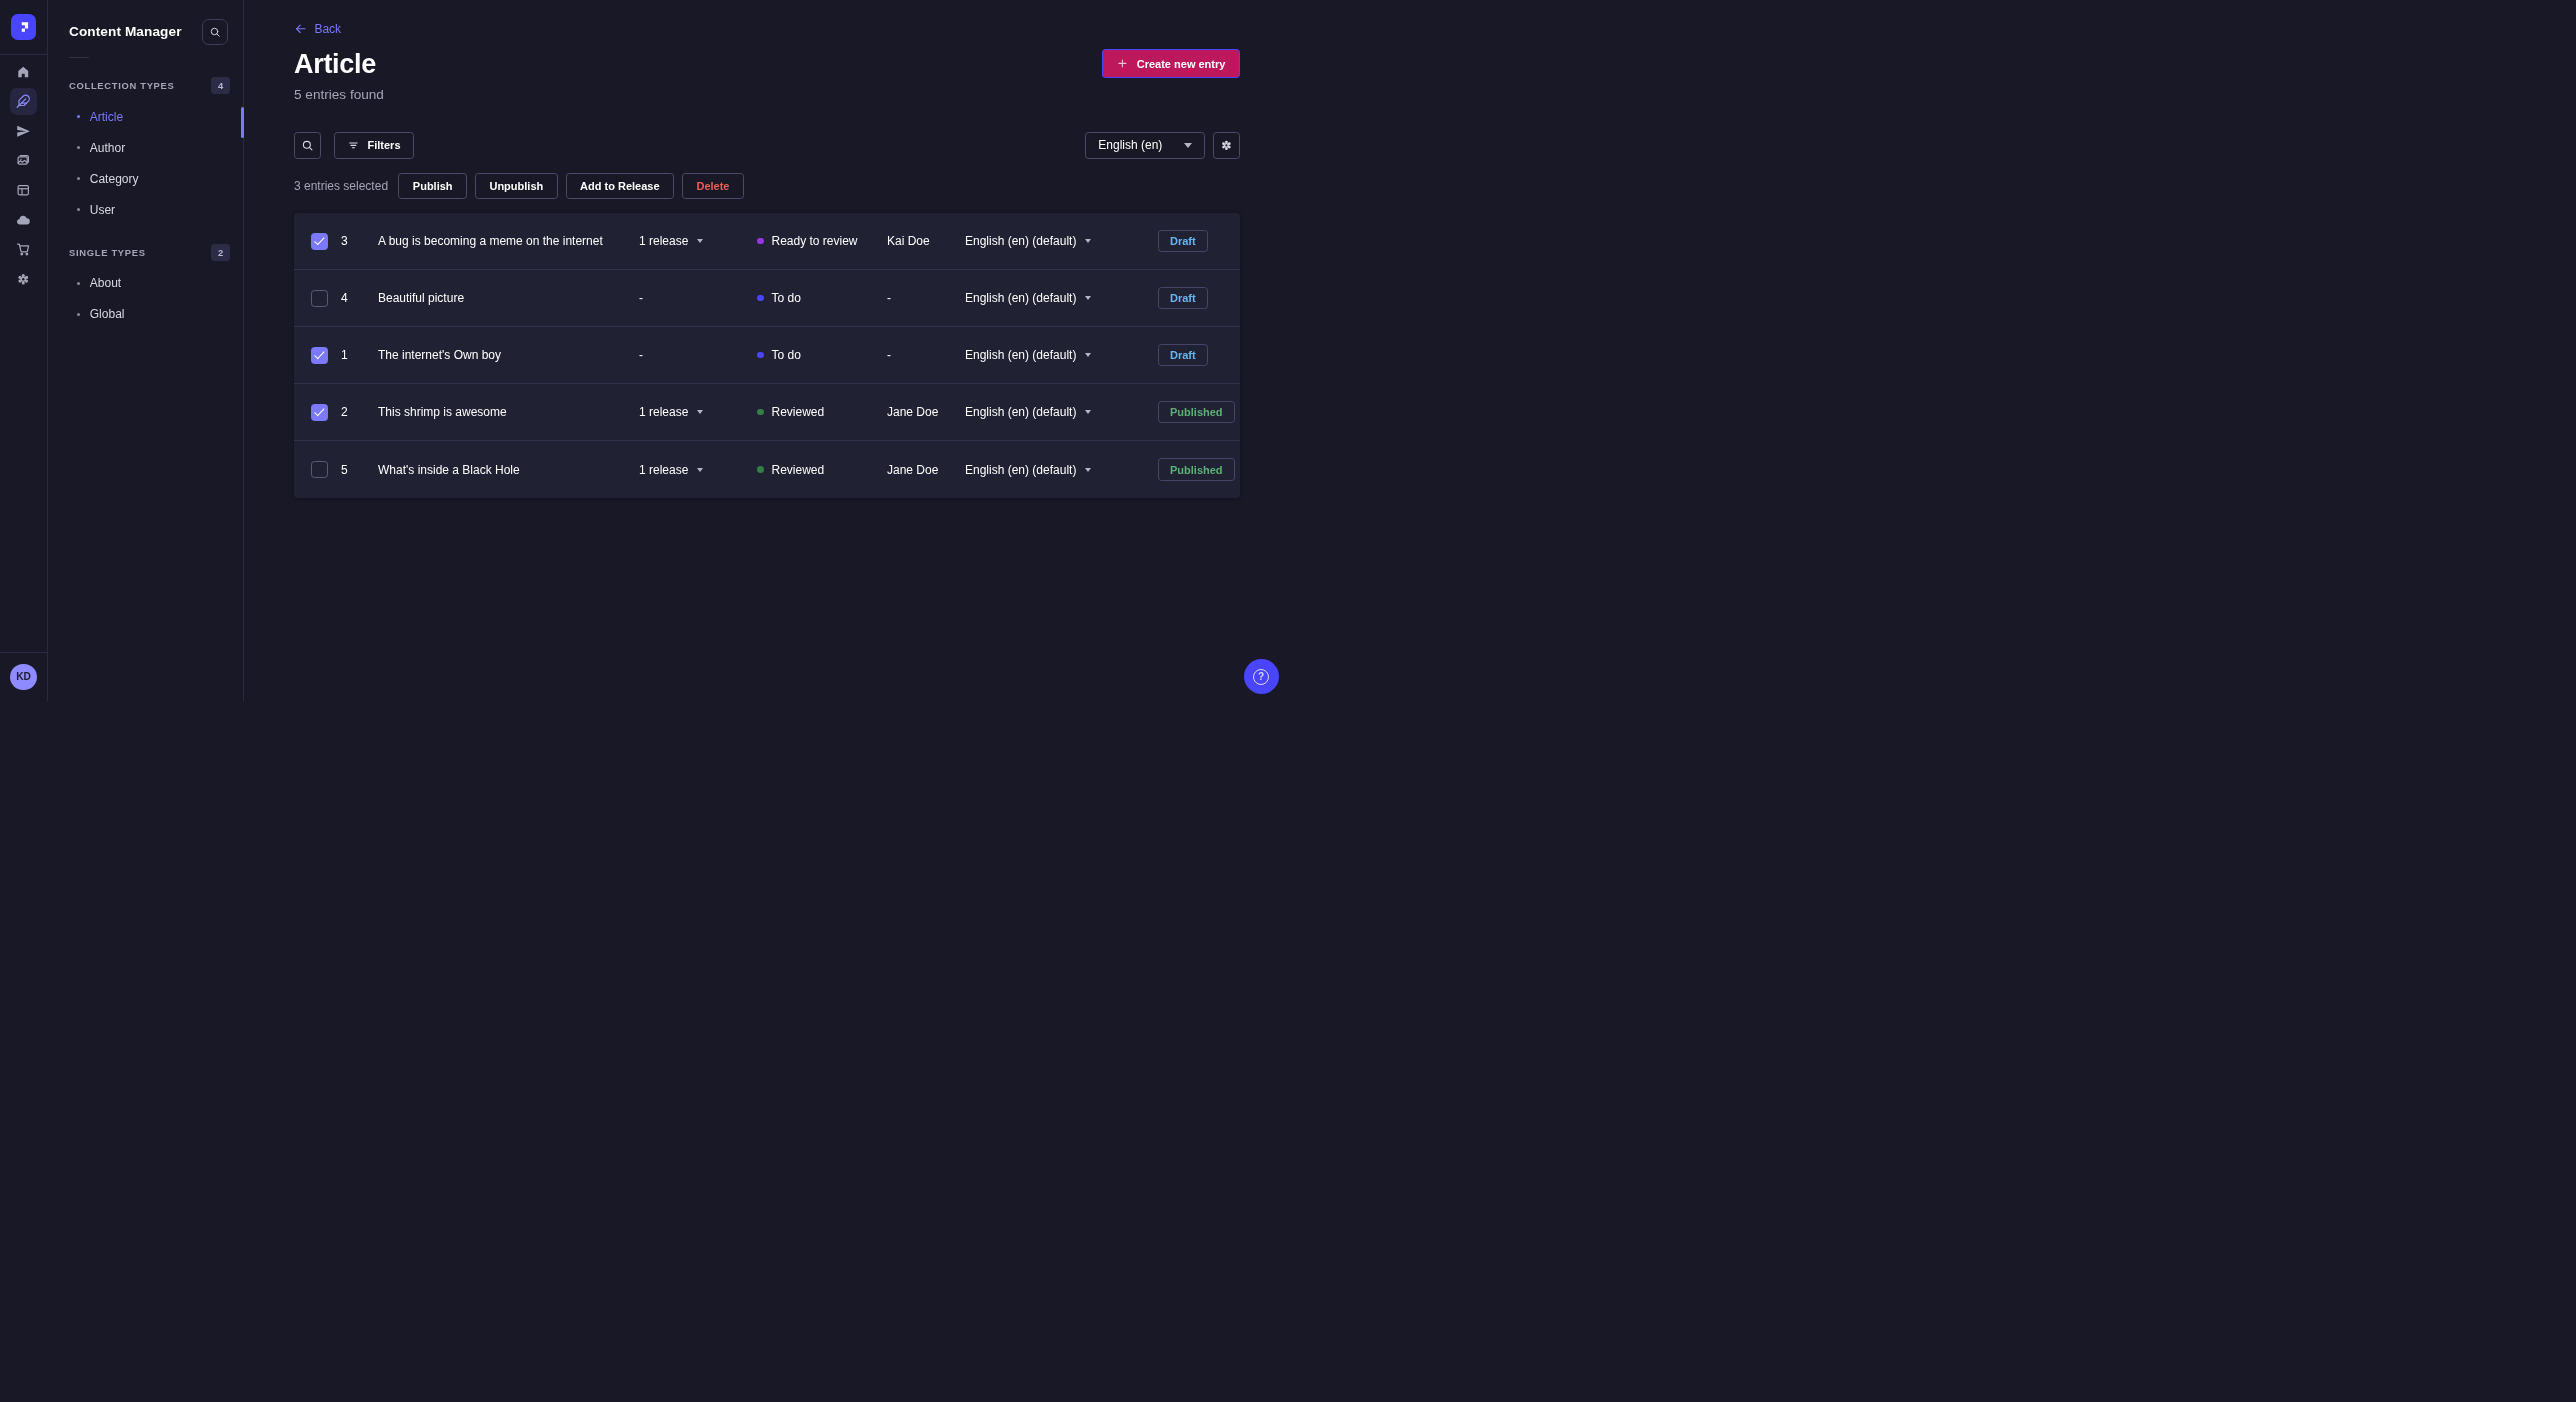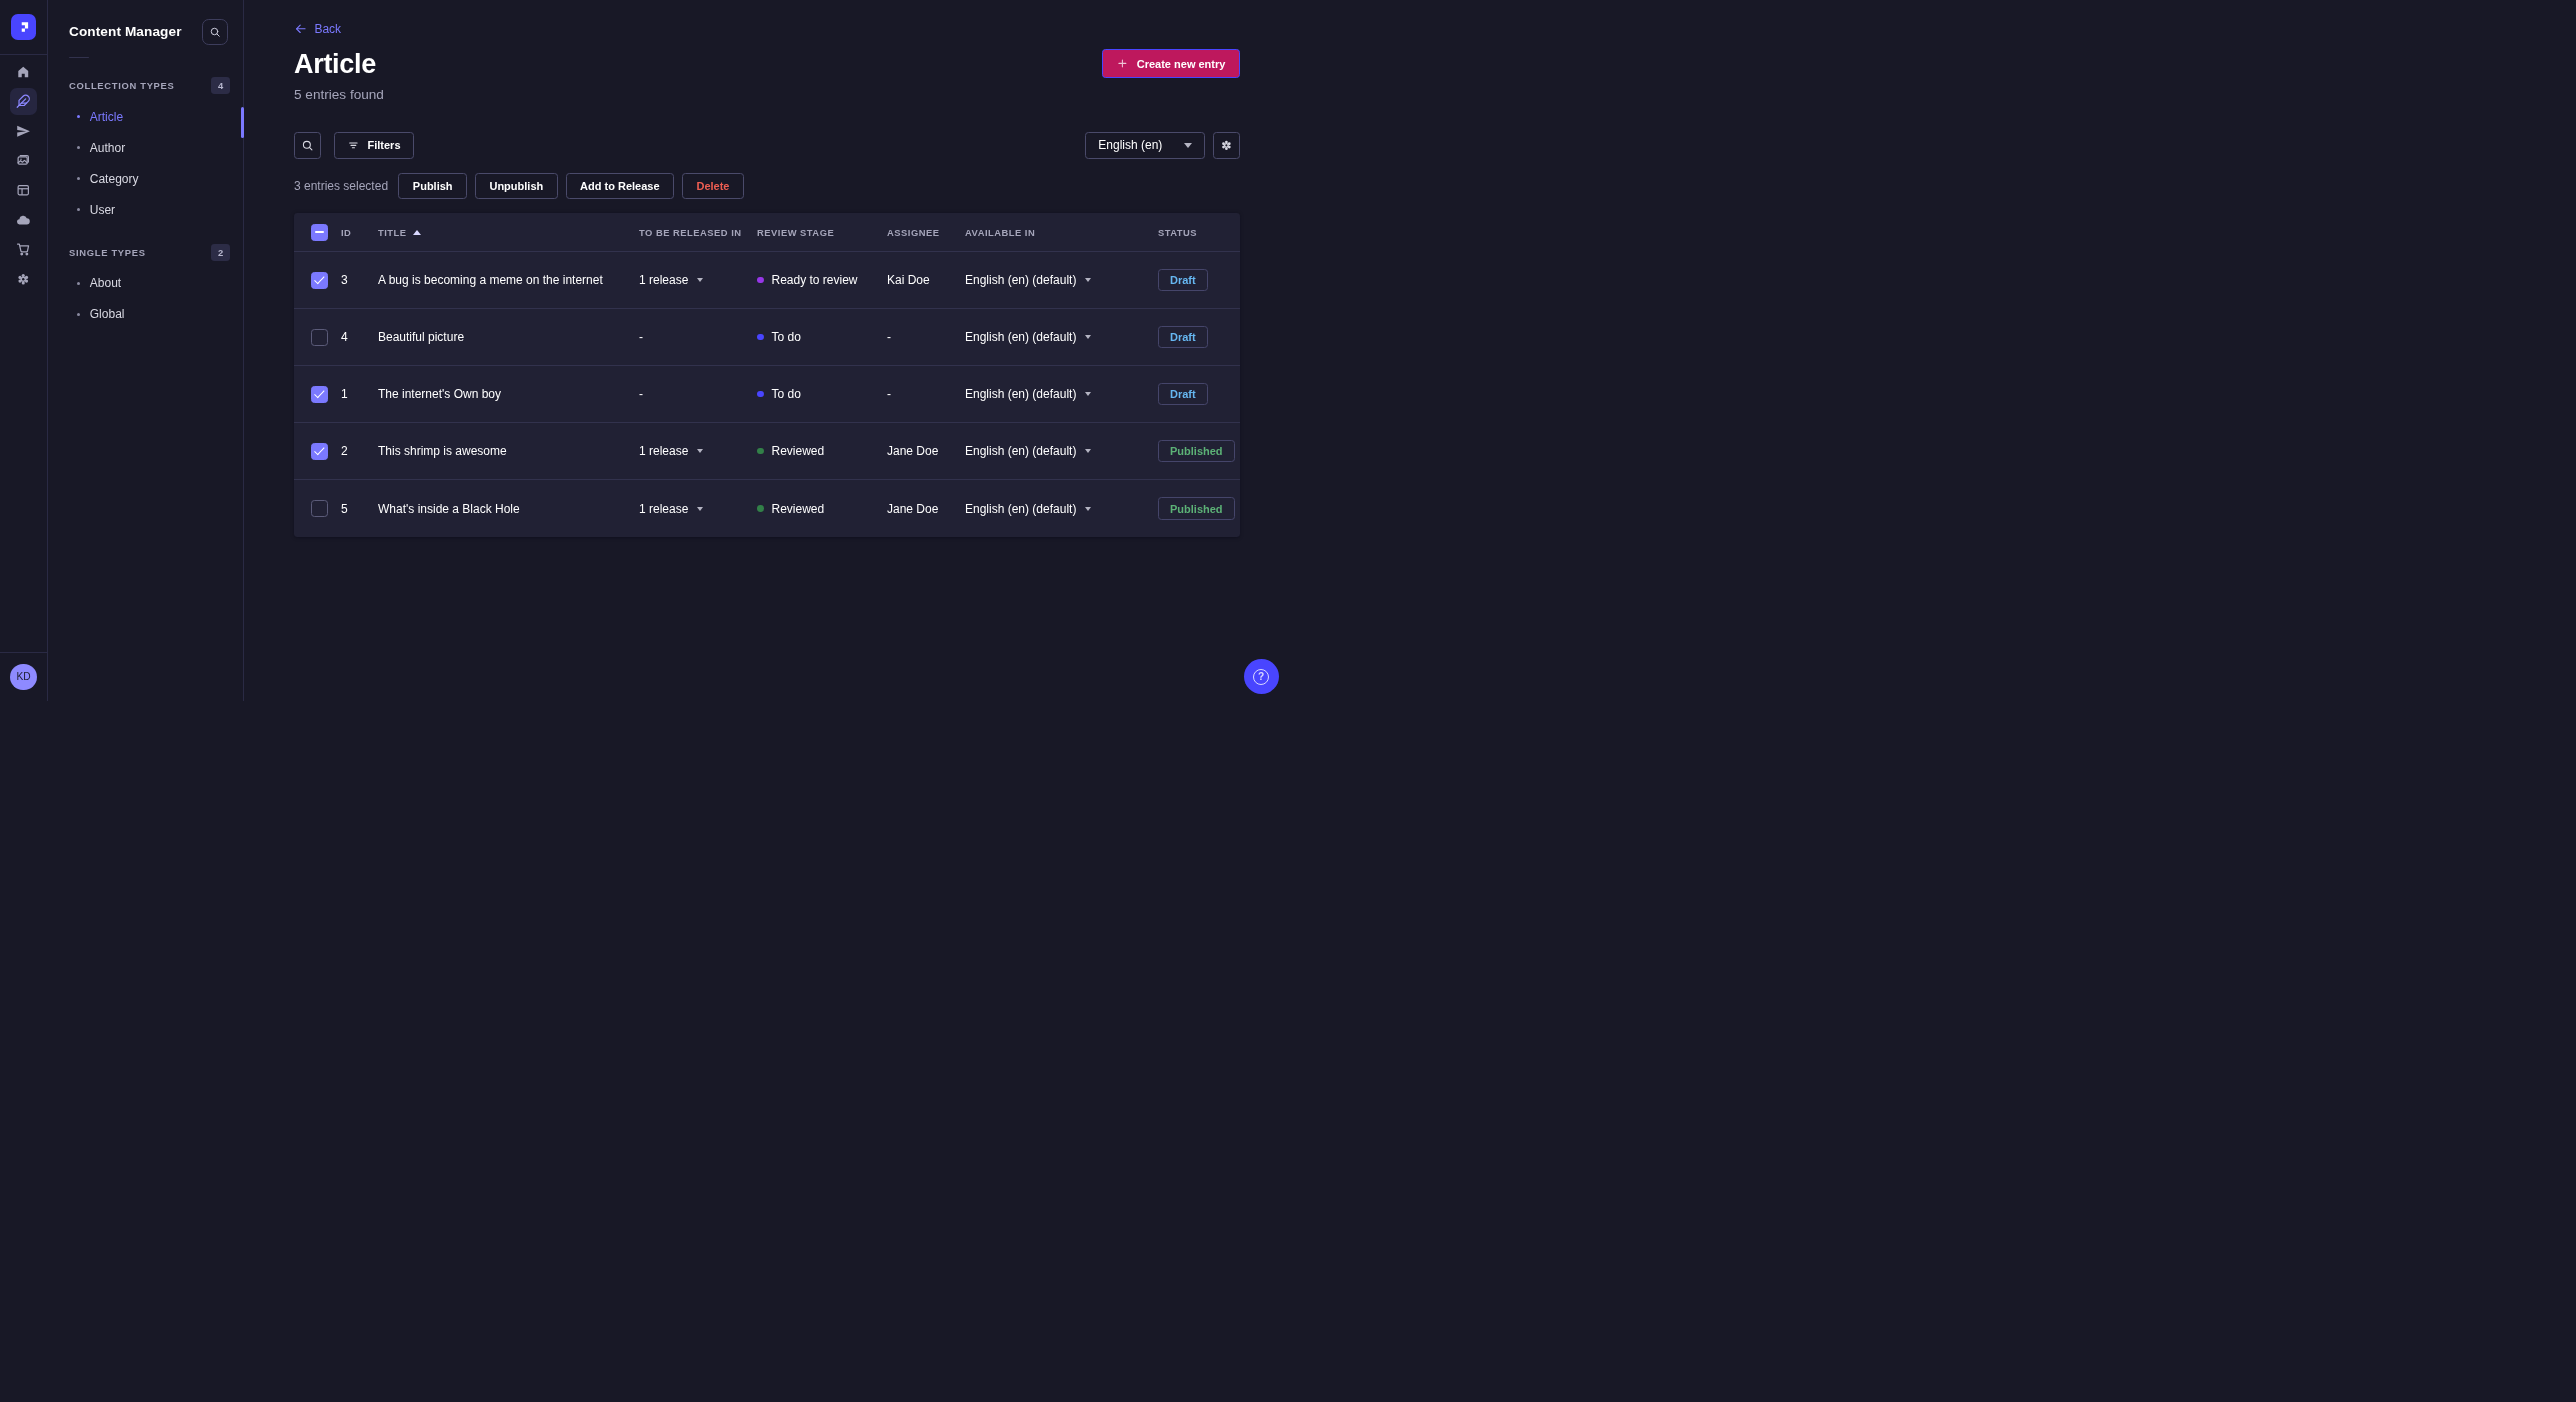--- a/index.html
+++ b/index.html
@@ -19,21 +19,21 @@
           display:flex; align-items:center; justify-content:center; }
   .logo svg { width:15.3px; height:15.3px; }
   .rail-icons { display:flex; flex-direction:column; gap:2.6px; padding-top:3.4px; align-items:center; }
   .rail-item { width:27px; height:27px; border-radius:6.8px; display:flex; align-items:center;
           justify-content:center; color:#a5a5ba; }
   .rail-item svg { width:14.5px; height:14.5px; }
   .rail-item.active { background:#262640; color:#8c88ff; }
   .rail-user { margin-top:auto; width:100%; height:49px; border-top:0.9px solid #2a2a44;
           display:flex; align-items:center; justify-content:center; }
   .avatar { width:26.4px; height:26.4px; border-radius:50%; background:#8e8aff; color:#1d1d31;
-          font-size:10.2px; font-weight:400; display:flex; align-items:center; justify-content:center; }
+          font-size:10.2px; font-weight:700; display:flex; align-items:center; justify-content:center; }
 
   
   .sidebar { position:absolute; left:48px; top:0; bottom:0; width:196px; background:#181826;
           border-right:0.9px solid #2a2a44; }
   .sidebar-header { padding:19px 15.3px 0 21px; display:flex; align-items:center; justify-content:space-between; }
   .sidebar-title { font-size:13.6px; font-weight:700; letter-spacing:0.1px; }
   .search-btn { width:25.6px; height:25.6px; border:0.9px solid #3d3d5c; border-radius:6.8px; background:transparent;
           color:#cfcfde; display:flex; align-items:center; justify-content:center; }
   .search-btn svg { width:12px; height:12px; }
   .sidebar-divider { width:20.4px; height:1.7px; background:#32324d; margin:12px 0 0 21px; border-radius:1.7px; }
@@ -315,35 +315,20 @@
 
     <div class="selection-row">
       <span class="selection-text">3 entries selected</span>
       <button class="action-btn clickable">Publish</button>
       <button class="action-btn clickable">Unpublish</button>
       <button class="action-btn clickable">Add to Release</button>
       <button class="action-btn danger clickable">Delete</button>
     </div>
 
     <div class="card">
-      <div class="thead">
-        <div class="cell">
-            <span class="checkbox clickable indeterminate"></span>
-          </div>
-        <div class="th">ID</div>
-        <div class="th">
-          <span>TITLE</span>
-          <span class="sort-asc"></span>
-        </div>
-        <div class="th">TO BE RELEASED IN</div>
-        <div class="th">REVIEW STAGE</div>
-        <div class="th">ASSIGNEE</div>
-        <div class="th">AVAILABLE IN</div>
-        <div class="th">STATUS</div>
-      </div>
 
       <div class="trow">
         <div class="cell">
             <span class="checkbox clickable checked"></span>
           </div>
         <div class="cell">3</div>
         <div class="cell">A bug is becoming a meme on the internet</div>
         <div class="cell release clickable">
           <span>1 release</span>
           <span class="caret-down sm show"></span>

